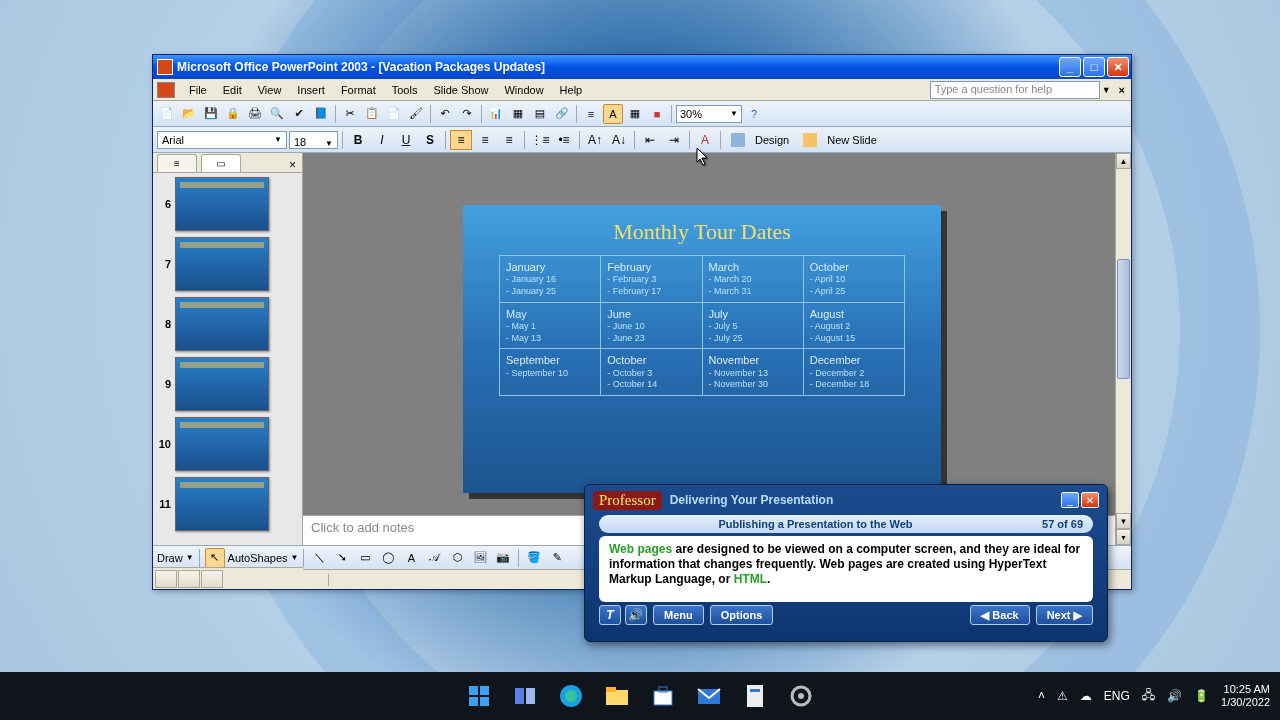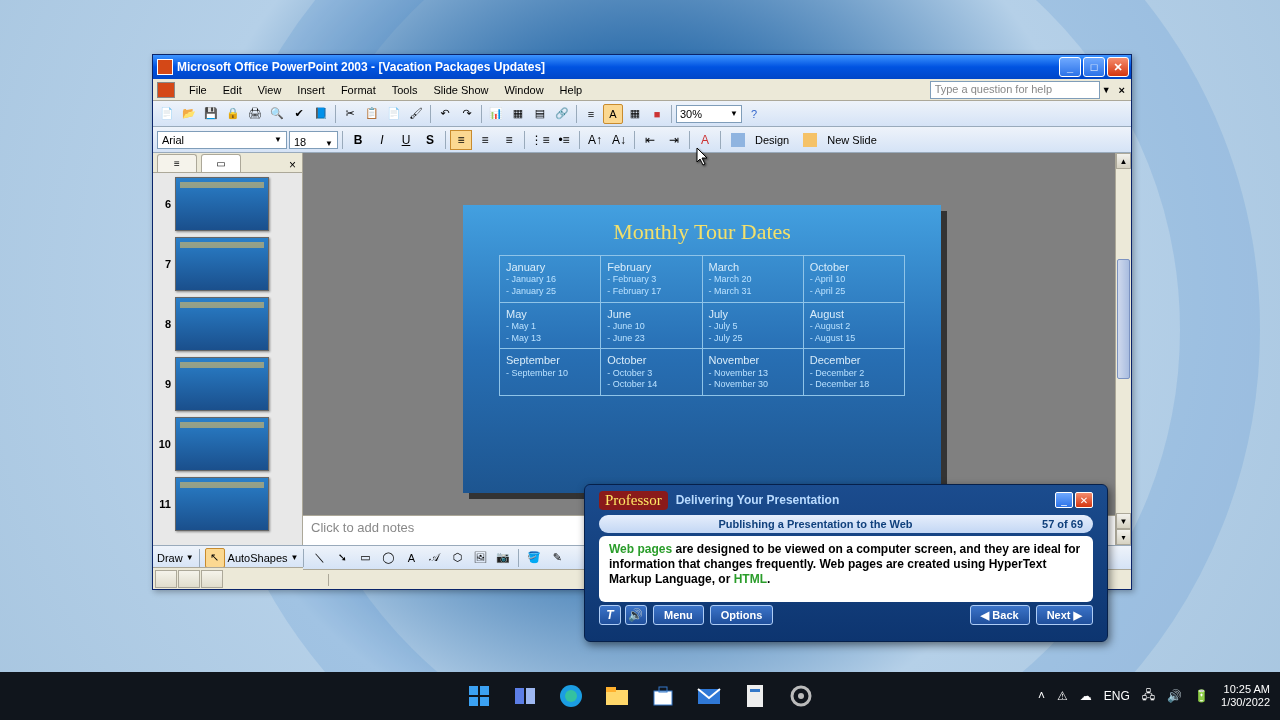--- a/index.html
+++ b/index.html
@@ -54,21 +54,21 @@
 .tcell:last-child{border-right:none;}
 .tcell .m{color:#d8ecfa;font-size:11px;}
 .notesbar{height:30px;background:#fff;border-top:1px solid #aca899;padding:4px 8px;font-size:13px;color:#888;position:absolute;left:0;right:16px;bottom:0;}
 .viewbtns{position:absolute;left:0;bottom:0;height:22px;display:flex;gap:1px;background:#ece9d8;padding:2px;width:150px;border-top:1px solid #aca899;}
 .vbtn{width:22px;height:18px;background:linear-gradient(#f5f3eb,#e0ddcd);border:1px solid #aca899;}
 .drawbar{height:24px;background:linear-gradient(#eef3fa,#d5e3f6);border-top:1px solid #9ab;display:flex;align-items:center;padding:0 4px;gap:3px;font-size:11px;}
 .statusbar{height:20px;background:#ece9d8;border-top:1px solid #aca899;display:flex;align-items:center;font-size:11px;padding:0 8px;}
 .statusbar .cell{padding:0 60px 0 40px;border-right:1px solid #aca899;}
 
 .tutor{position:absolute;left:584px;top:484px;width:524px;height:158px;background:linear-gradient(#1b4c8e,#0d3570);border:1px solid #06204a;border-radius:6px;box-shadow:2px 3px 8px rgba(0,0,0,.5);color:#fff;font-size:12px;}
-.tutor .thead{height:30px;display:flex;align-items:center;padding:0 14px;}
+.tutor .thead{height:30px;display:flex;align-items:center;padding:0 8px;}
 .tutor .logo{font-family:'Brush Script MT',cursive;font-size:15px;color:#ffe965;background:#8a1a1a;padding:1px 6px;border-radius:4px;margin-right:8px;position:relative;}
 .tutor .ttitle{font-weight:bold;font-size:12px;color:#b9dbff;flex:1;}
 .tutor .tbtns{display:flex;gap:2px;}
 .tutor .tb{width:18px;height:16px;background:linear-gradient(#6fa9ff,#2b72e8);border:1px solid #fff;border-radius:2px;display:flex;align-items:center;justify-content:center;font-size:10px;}
 .tutor .tb.close{background:linear-gradient(#f58d6e,#d4350f);}
 .tutor .subhead{height:18px;text-align:center;font-weight:bold;font-size:11px;color:#10407c;background:linear-gradient(#e6eefc,#c3d7f4);margin:0 14px;border-radius:9px;display:flex;align-items:center;}
 .tutor .subhead span:first-child{flex:1}
 .tutor .subhead .prog{padding:0 10px;color:#10407c;}
 .tutor .body{margin:3px 14px;height:66px;background:#fff;border-radius:6px;color:#000;padding:6px 10px;font-size:12px;font-weight:bold;line-height:1.25;}
 .tutor .body .g{color:#2a9d2a;}

